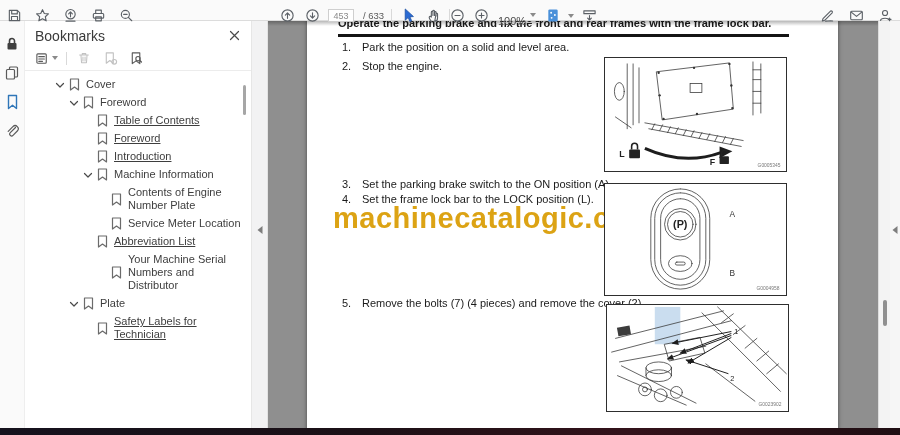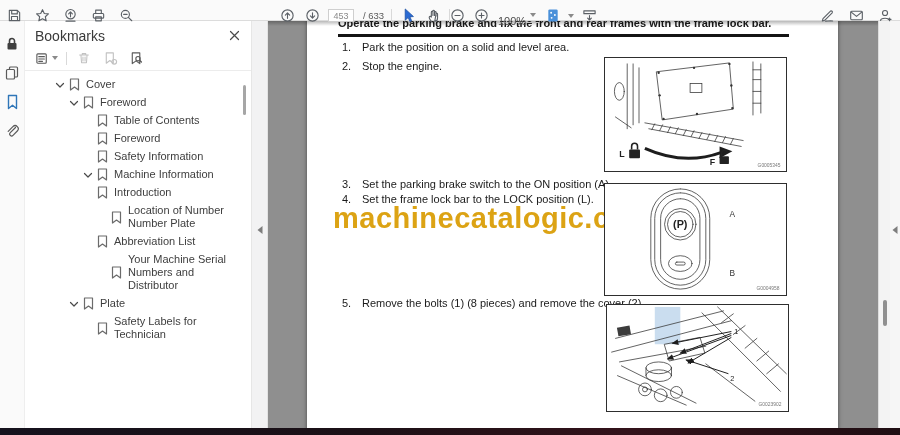--- a/index.html
+++ b/index.html
@@ -42,21 +42,21 @@
                   padding:4px 10px 0 10px; }
   .panel-title { font-size:14px; color:#3a3a3a; }
   .panel-tools { height:25px; display:flex; align-items:center; gap:8px; padding:0 9px;
                  border-bottom:1px solid #ececec; }
   .bm-tree { padding-top:5px; font-size:11px; color:#3e3e3e; line-height:13px; }
   .bm-row { display:flex; align-items:center; padding:2px 6px 3px 0; cursor:pointer; }
   .chev { flex:none; width:10px; height:11px; margin-right:4px; margin-top:1px; }
   .bico { flex:none; margin-right:6px; }
   .bm-label { flex:1; }
   .p0c { padding-left:30px; } .p1c { padding-left:44px; }
-  .p2  { padding-left:72px; } .p2c { padding-left:58px; }
+  .p2  { padding-left:72px;text-decoration:underline; } .p2c { padding-left:58px; }
   .p3  { padding-left:86px; }
   .panel-scroll { position:absolute; right:5px; top:64px; width:3px; height:30px;
                   background:#a6a6a6; border-radius:2px; }
 
   
   #left-collapse { position:absolute; left:252px; top:21px; bottom:7px; width:16px;
                    background:#f2f2f3; border-right:1px solid #e3e3e3; z-index:10; cursor:pointer; }
   #right-collapse { position:absolute; left:890px; top:21px; bottom:7px; width:10px;
                     background:#f6f6f6; z-index:10; cursor:pointer; }
   .col-arrow { position:absolute; left:50%; top:205px; transform:translateX(-50%);
@@ -317,42 +317,42 @@
       <div class="bm-row p2">
         <svg class="bico tico" width="11" height="13" viewBox="0 0 11 13" style="color:#6b6b6b">
             <path d="M1.5 1 h8 v11 l-4-3 -4 3 Z"></path>
           </svg>
         <span class="bm-label">Foreword</span>
       </div>
       <div class="bm-row p2">
         <svg class="bico tico" width="11" height="13" viewBox="0 0 11 13" style="color:#6b6b6b">
             <path d="M1.5 1 h8 v11 l-4-3 -4 3 Z"></path>
           </svg>
-        <span class="bm-label">Safety Information</span>
+        <span class="bm-label">Introduction</span>
       </div>
       <div class="bm-row p2c">
         <svg class="chev tico" viewBox="0 0 10 10" style="color:#4a4a4a">
             <path d="M1.5 3 5 6.5 8.5 3"></path>
           </svg>
         <svg class="bico tico" width="11" height="13" viewBox="0 0 11 13" style="color:#6b6b6b">
             <path d="M1.5 1 h8 v11 l-4-3 -4 3 Z"></path>
           </svg>
         <span class="bm-label">Machine Information</span>
       </div>
-      <div class="bm-row p2">
-        <svg class="bico tico" width="11" height="13" viewBox="0 0 11 13" style="color:#6b6b6b">
-            <path d="M1.5 1 h8 v11 l-4-3 -4 3 Z"></path>
-          </svg>
-        <span class="bm-label">Introduction</span>
-      </div>
       <div class="bm-row p3">
         <svg class="bico tico" width="11" height="13" viewBox="0 0 11 13" style="color:#6b6b6b">
             <path d="M1.5 1 h8 v11 l-4-3 -4 3 Z"></path>
           </svg>
-        <span class="bm-label">Location of Number Number Plate</span>
+        <span class="bm-label">Contents of Engine Number Plate</span>
+      </div>
+      <div class="bm-row p3">
+        <svg class="bico tico" width="11" height="13" viewBox="0 0 11 13" style="color:#6b6b6b">
+            <path d="M1.5 1 h8 v11 l-4-3 -4 3 Z"></path>
+          </svg>
+        <span class="bm-label">Service Meter Location</span>
       </div>
       <div class="bm-row p2">
         <svg class="bico tico" width="11" height="13" viewBox="0 0 11 13" style="color:#6b6b6b">
             <path d="M1.5 1 h8 v11 l-4-3 -4 3 Z"></path>
           </svg>
         <span class="bm-label">Abbreviation List</span>
       </div>
       <div class="bm-row p3">
         <svg class="bico tico" width="11" height="13" viewBox="0 0 11 13" style="color:#6b6b6b">
             <path d="M1.5 1 h8 v11 l-4-3 -4 3 Z"></path>
@@ -399,21 +399,21 @@
       <div class="doc-step" id="step-3">
         <span class="snum">3.</span>
         <span>Set the parking brake switch to the ON position (A).</span>
       </div>
       <div class="doc-step" id="step-4">
         <span class="snum">4.</span>
         <span>Set the frame lock bar to the LOCK position (L).</span>
       </div>
       <div class="doc-step" id="step-5">
         <span class="snum">5.</span>
-        <span>Remove the bolts (1) (8 pieces) and remove the cover (2).</span>
+        <span>Remove the bolts (7) (4 pieces) and remove the cover (2).</span>
       </div>
 
       <div class="watermark">machinecatalogic.com</div>
 
       <div class="fig" id="fig-1">
         <svg viewBox="0 0 183 115">
           <g class="sk">
             <path d="M22 6 V72 M28 6 V68 M34 10 V66"></path>
             <ellipse cx="14" cy="34" rx="5" ry="9"></ellipse>
             <path d="M10 60 l16 11"></path>

